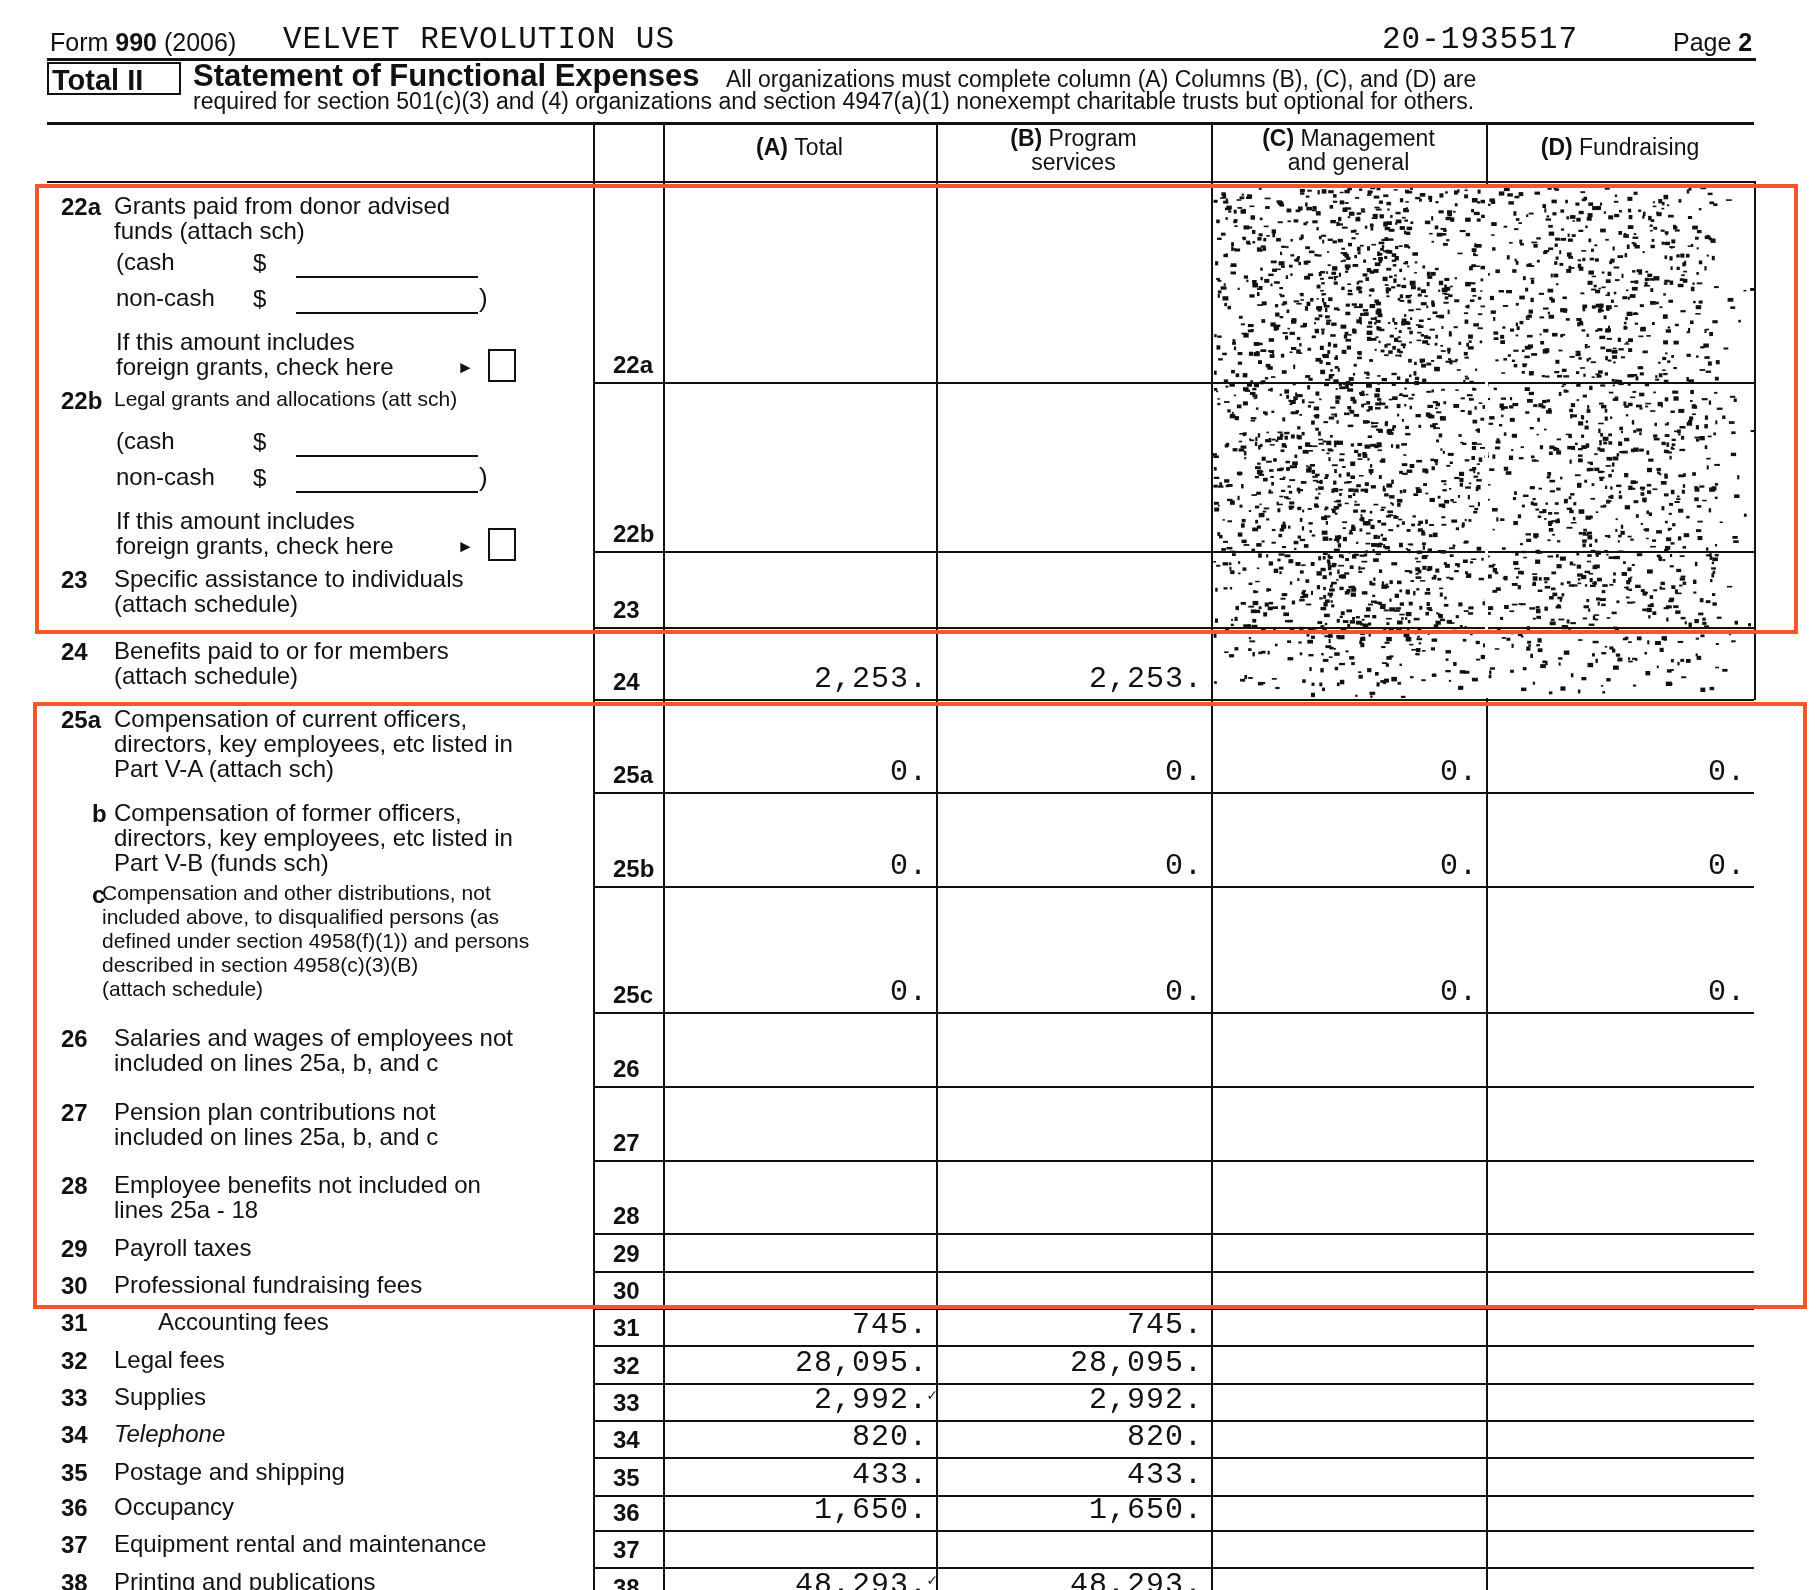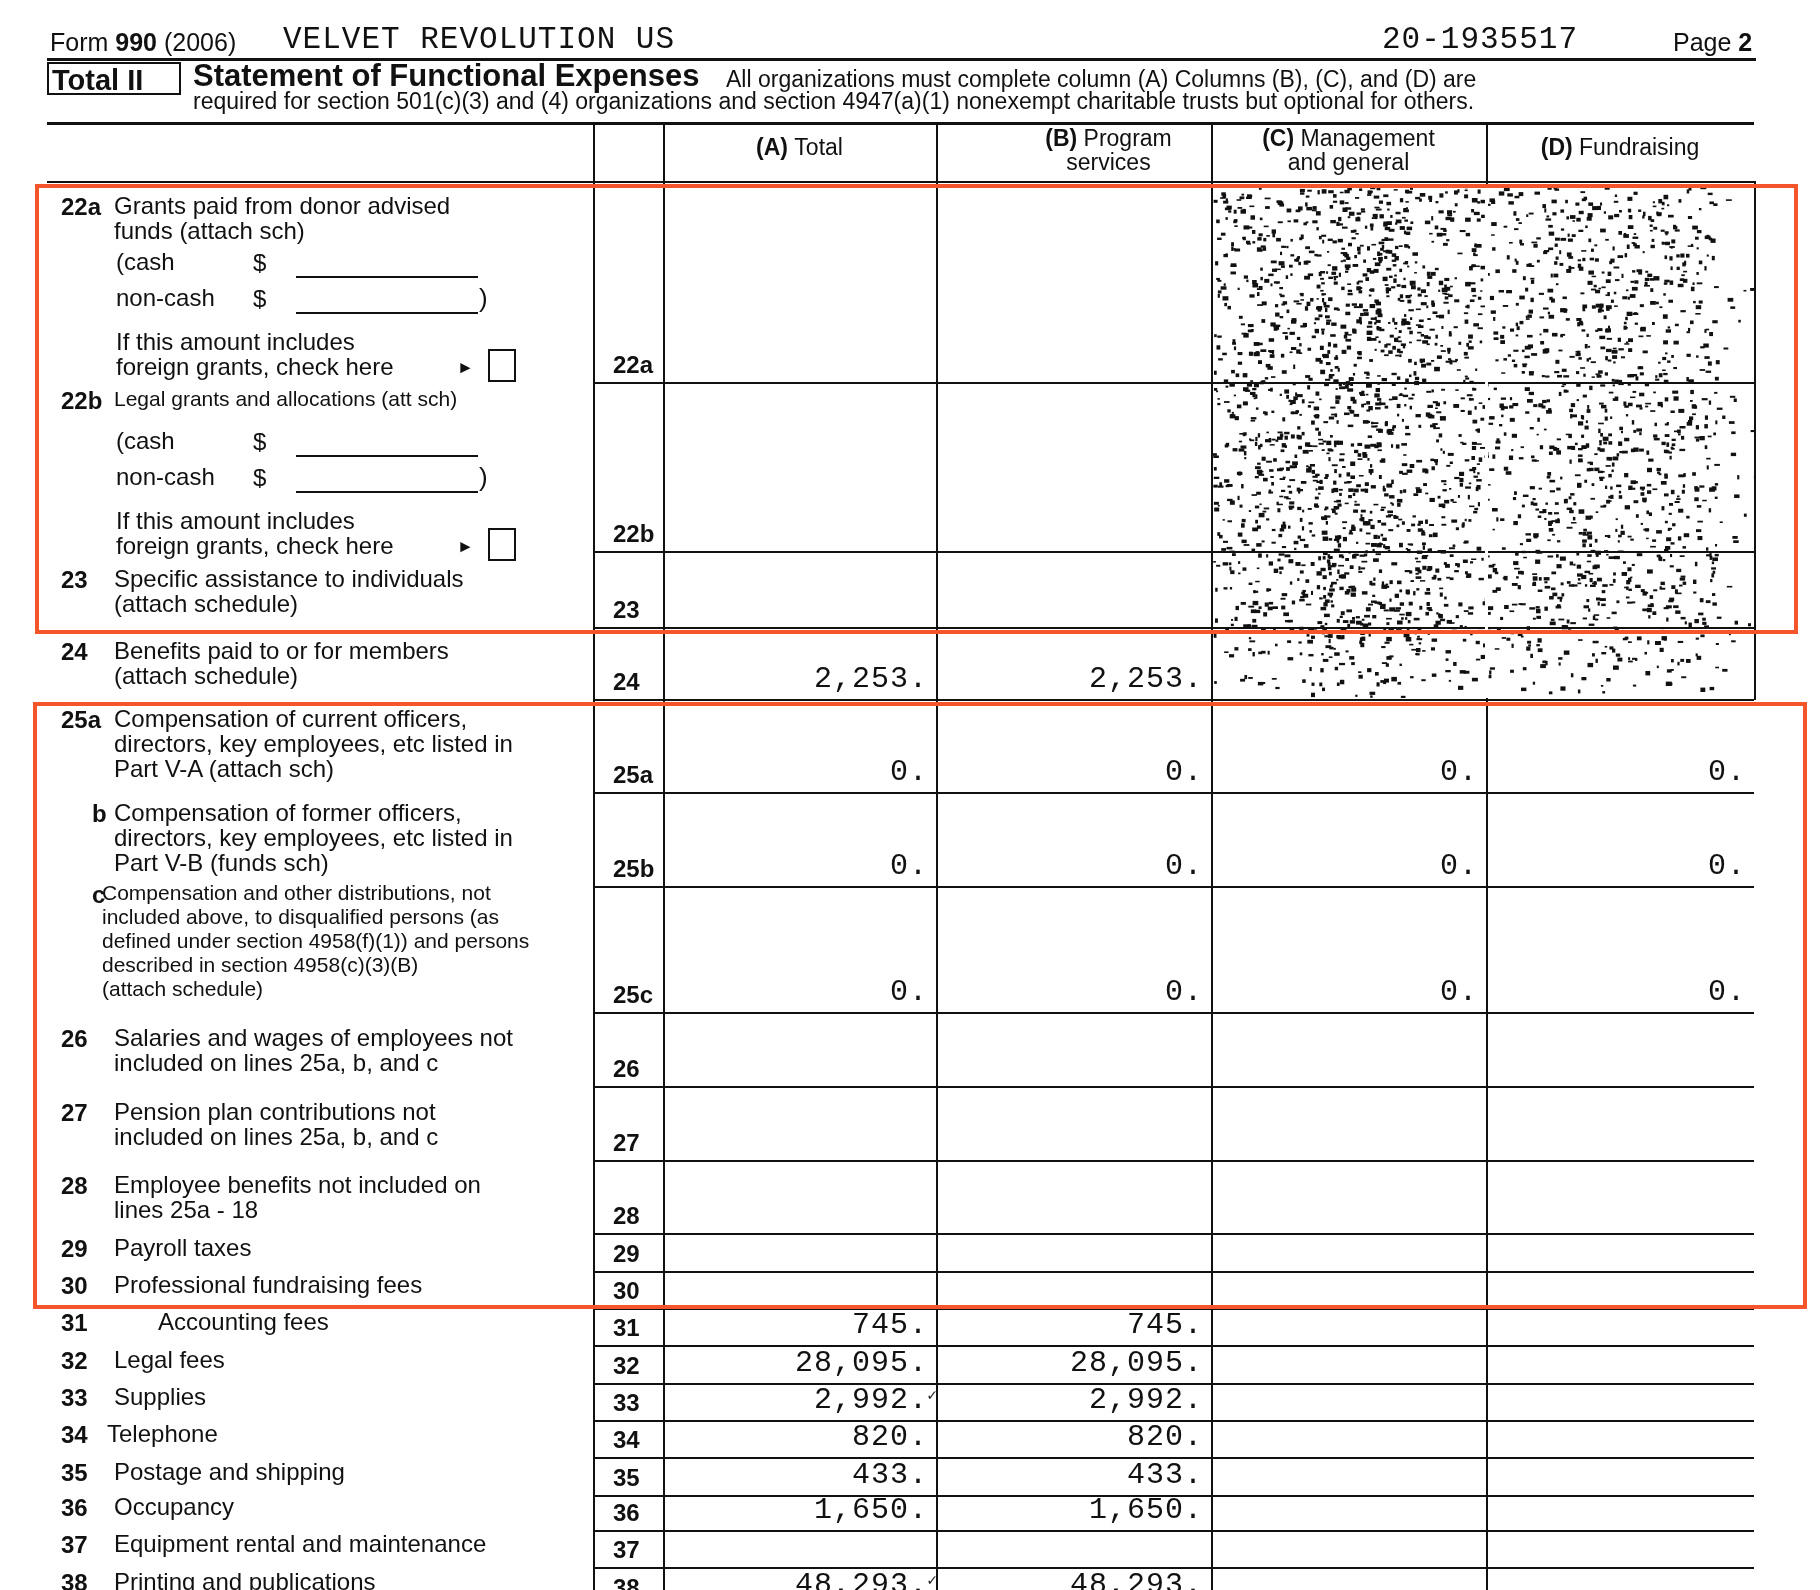--- a/index.html
+++ b/index.html
@@ -75,21 +75,21 @@
     <div class="vline" style="left: 1486px; top: 122px; height: 1468px;"></div>
     <div class="vline" style="left: 1754px; top: 181px; height: 519px;"></div>
   </div>
 
 <div class="note">
 </div>
 <div id="colheads">
     <div class="colhead" style="left: 663px; width: 273px; top: 135px;">
       <div><b>(A) </b><span>Total</span></div>
     </div>
-    <div class="colhead" style="left: 936px; width: 275px; top: 126px; padding-left: 35px;">
+    <div class="colhead" style="left: 936px; width: 275px; top: 126px;">
       <div><b>(B) </b><span>Program</span></div>
       <div>services</div>
     </div>
     <div class="colhead" style="left: 1211px; width: 275px; top: 126px;">
       <div><b>(C) </b><span>Management</span></div>
       <div>and general</div>
     </div>
     <div class="colhead" style="left: 1486px; width: 268px; top: 135px;">
       <div><b>(D) </b><span>Fundraising</span></div>
     </div>
@@ -312,21 +312,21 @@
       </div>
       <div class="cellnum" style="left: 613px; top: 1389px;">33</div>
       <div class="amt mono" style="left: 663px; width: 265px; top: 1383px;">2,992.<span style="position: absolute; right: -10px; top: 2px; font-size: 16px; color: rgb(34, 34, 34);">✓</span></div>
       <div class="amt mono" style="left: 936px; width: 267px; top: 1383px;">2,992.</div>
       <div class="amt mono" style="left: 1211px; width: 267px; top: 1383px;"></div>
       <div class="amt mono" style="left: 1486px; width: 260px; top: 1383px;"></div>
     </div>
     <div>
       <div class="hline" style="left: 593px; top: 1457px; width: 1161px;"></div>
       <div class="lnum" style="left: 61px; top: 1421px;">34</div>
-      <div class="ldesc" style="left: 107px; top: 1421px;">
+      <div class="ldesc" style="left: 114px; top: 1421px; font-style: italic;">
         <div>Telephone</div>
       </div>
       <div class="cellnum" style="left: 613px; top: 1426px;">34</div>
       <div class="amt mono" style="left: 663px; width: 265px; top: 1420px;">820.</div>
       <div class="amt mono" style="left: 936px; width: 267px; top: 1420px;">820.</div>
       <div class="amt mono" style="left: 1211px; width: 267px; top: 1420px;"></div>
       <div class="amt mono" style="left: 1486px; width: 260px; top: 1420px;"></div>
     </div>
     <div>
       <div class="hline" style="left: 593px; top: 1495px; width: 1161px;"></div>

